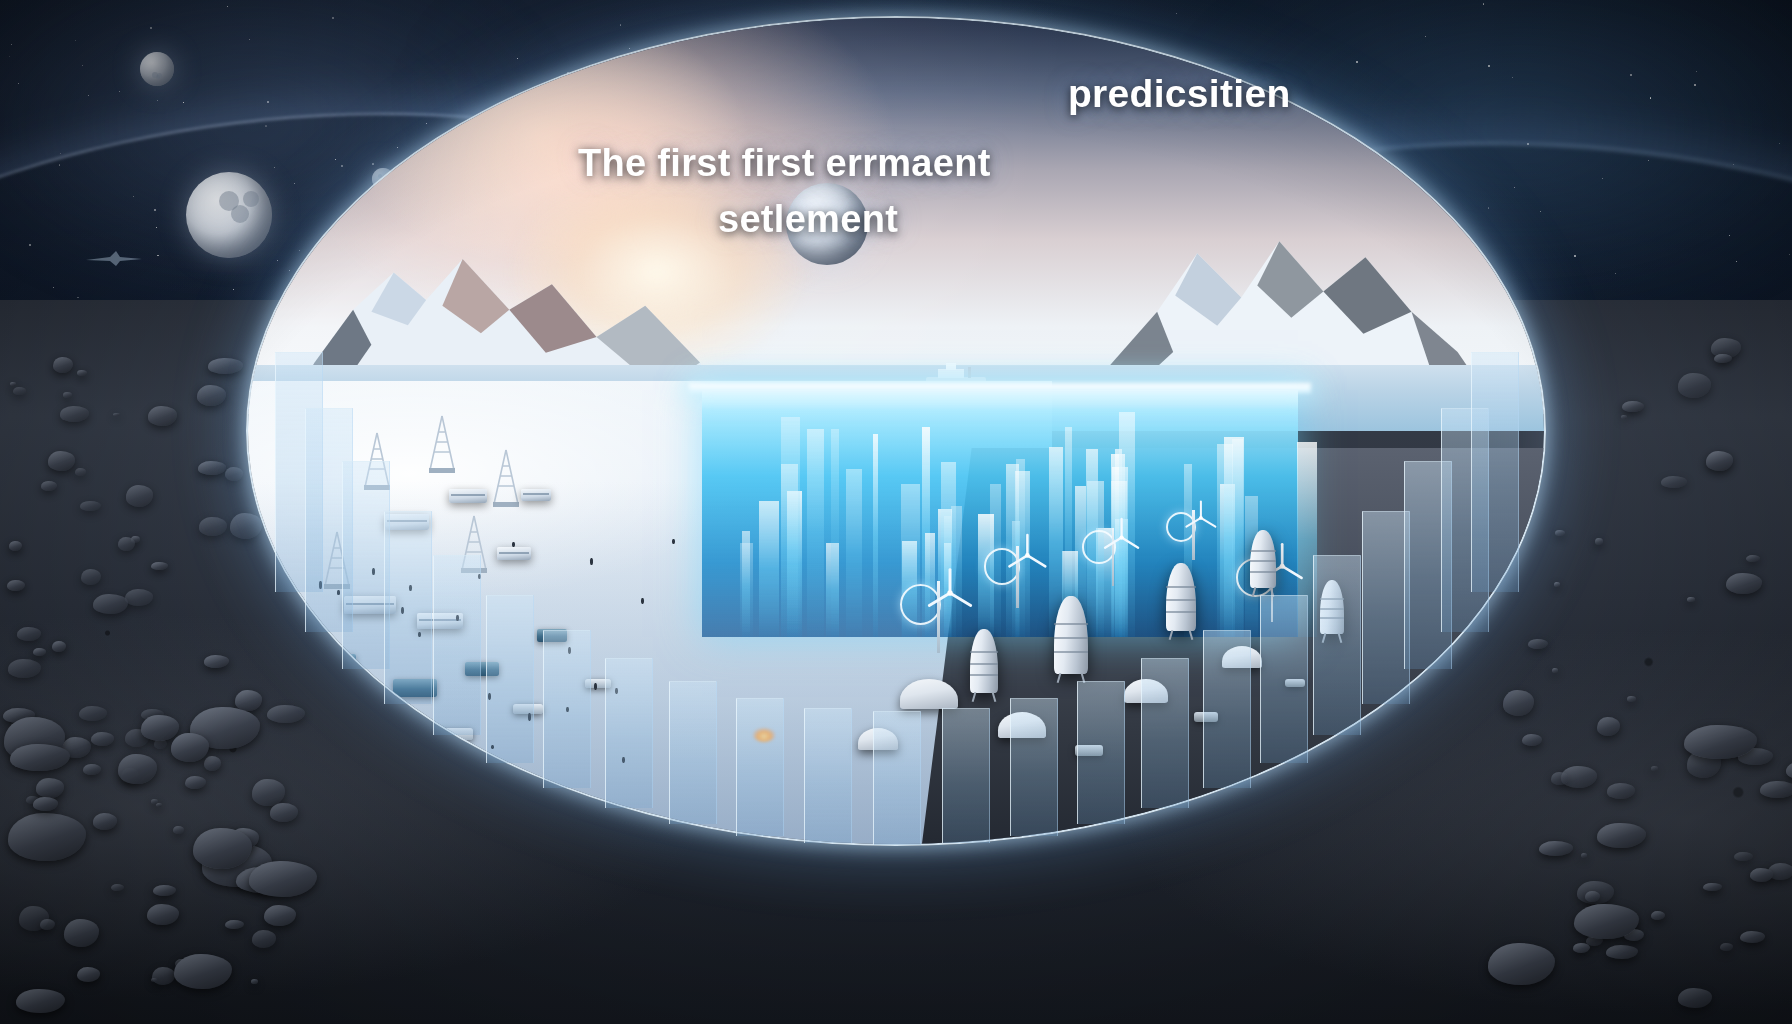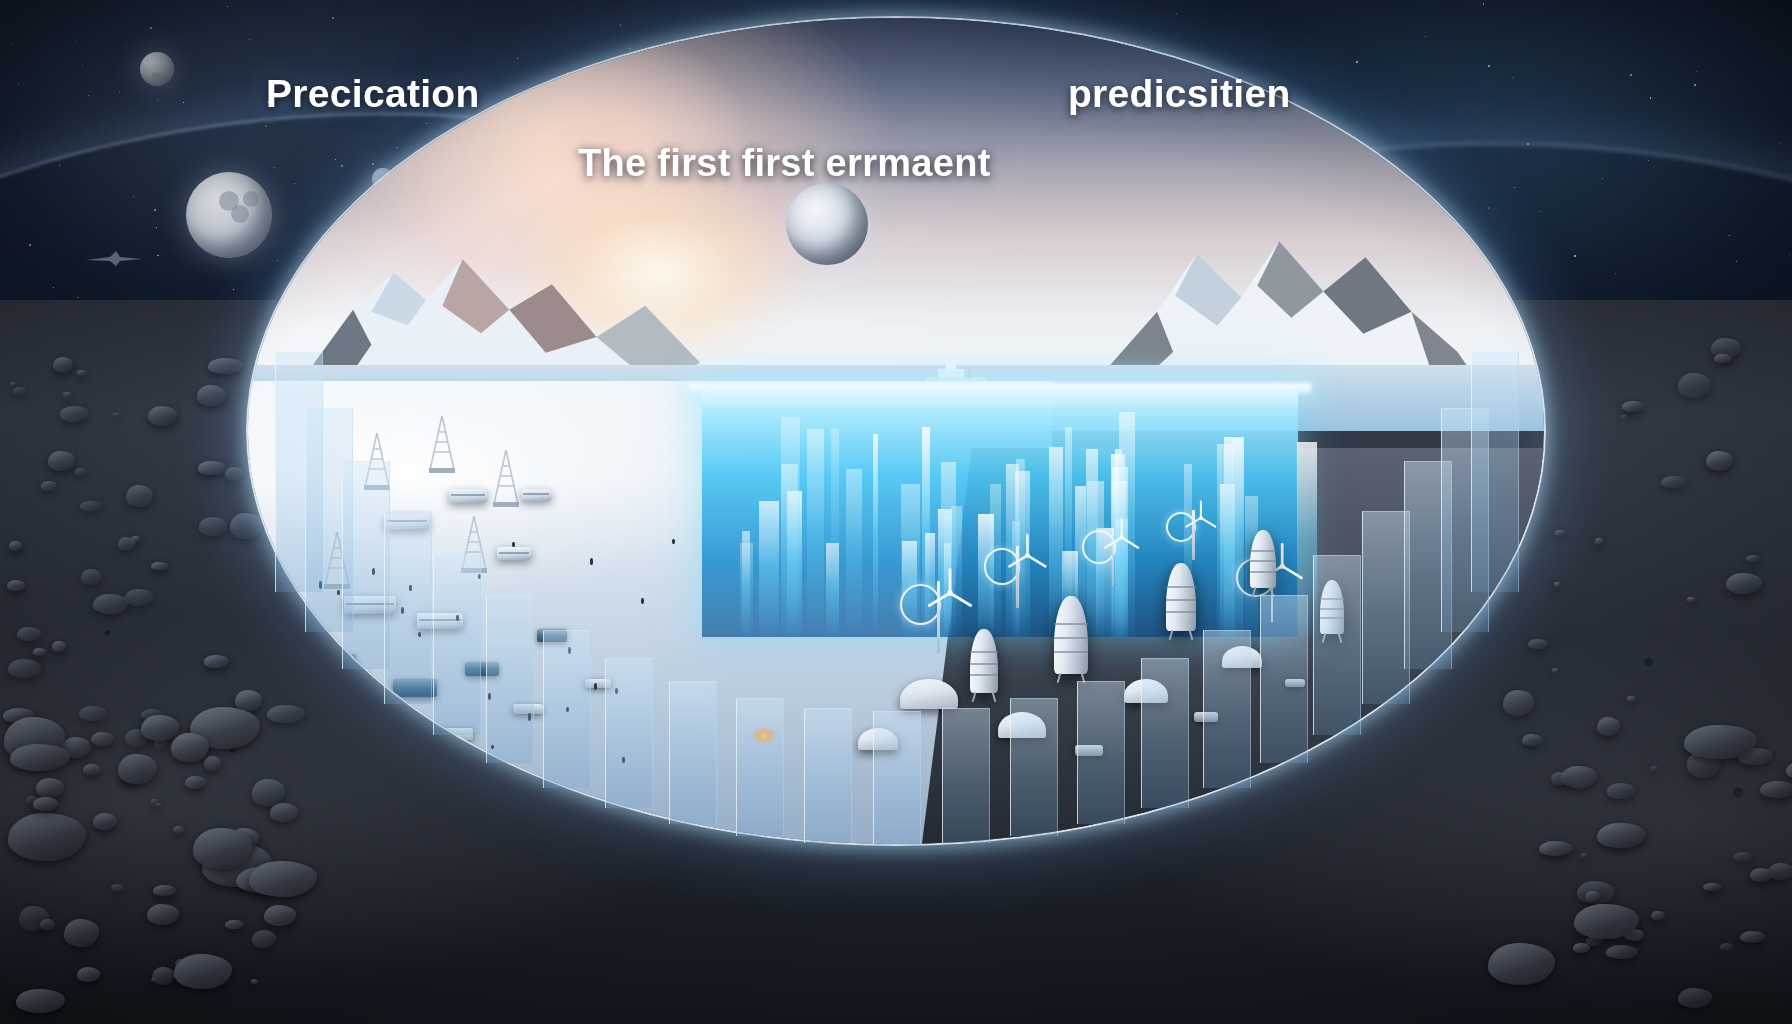--- a/index.html
+++ b/index.html
@@ -815,20 +815,20 @@
       <div class="panel" style="left: 960px; bottom: 83px; height: 167px;"></div>
       <div class="panel" style="left: 1013px; bottom: 111px; height: 179px;"></div>
       <div class="panel" style="left: 1062px; bottom: 142px; height: 192px;"></div>
       <div class="panel" style="left: 1104px; bottom: 177px; height: 207px;"></div>
       <div class="panel" style="left: 1141px; bottom: 214px; height: 223px;"></div>
       <div class="panel" style="left: 1171px; bottom: 254px; height: 239px;"></div>
     </div>
 
   <div class="vignette"></div>
 
-  <div class="ovl-text" id="label-left">Precication</div>
 
   <div class="ovl-text" id="label-right">predicsitien</div>
 
   <div class="ovl-text" id="title-line1">The first first errmaent</div>
 
+  <div class="ovl-text" id="title-line2">setlement</div>
 
 </div>
 
 </body></html>

